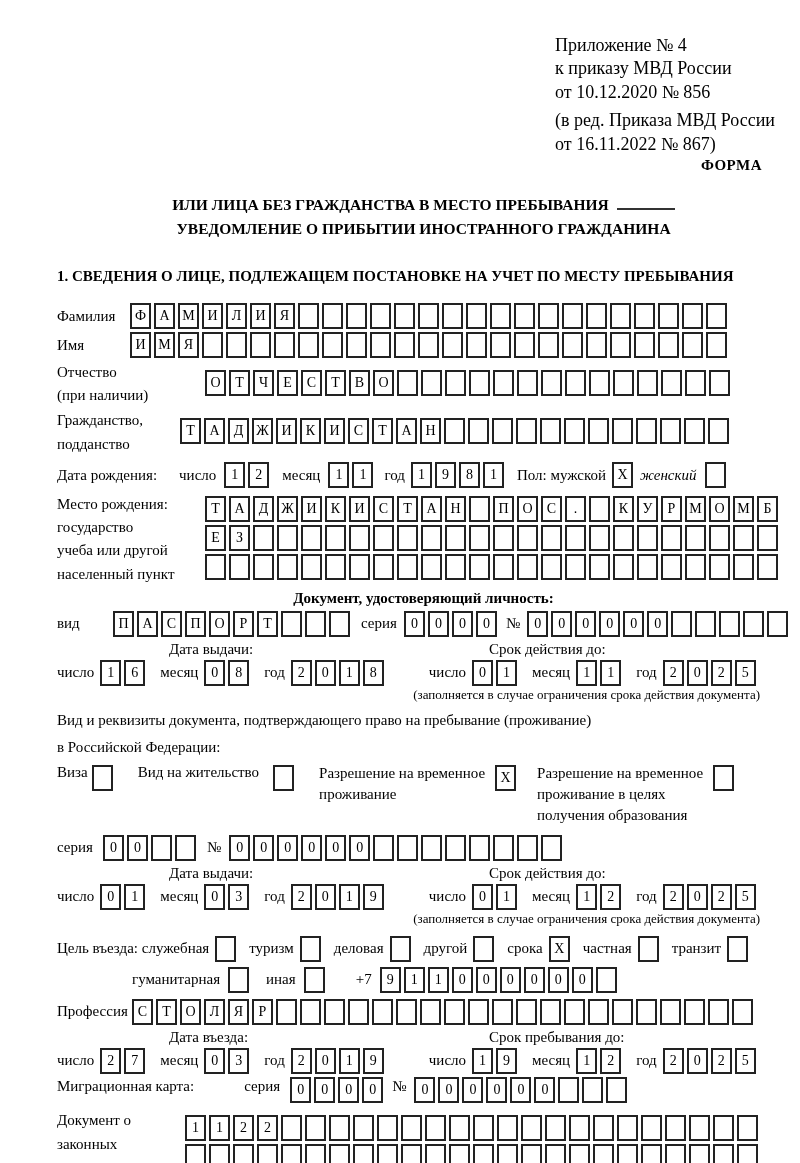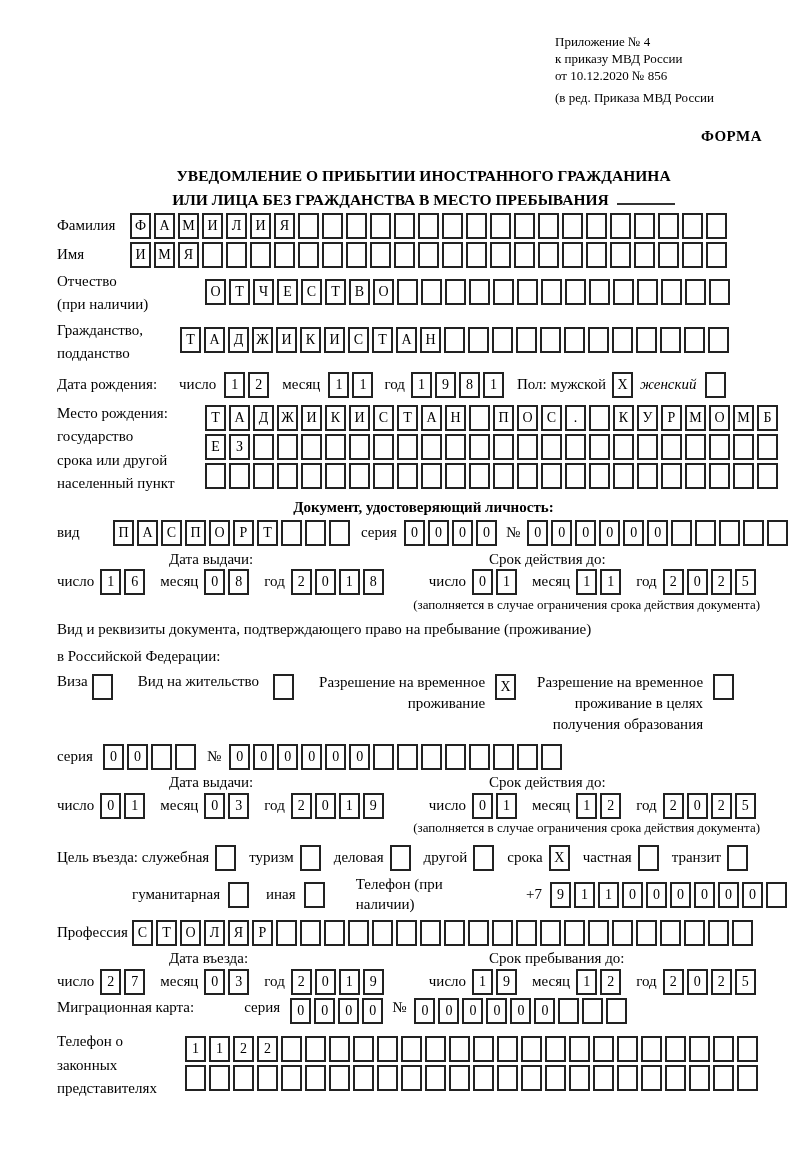--- a/index.html
+++ b/index.html
@@ -3,23 +3,23 @@
 <meta charset="utf-8">
 <style>
   html,body{margin:0;padding:0;background:#fff;}
   .page{
     width:800px;height:1163px;box-sizing:border-box;position:relative;
     background:#fff;color:#000;overflow:hidden;
     padding:34px 10px 10px 57px;
     font-family:"Liberation Serif","DejaVu Serif",serif;
     font-size:15px;line-height:1.3;
   }
-  .hdr{margin-left:498px;font-size:13px;line-height:1.3;}
+  .hdr{margin-left:498px;font-size:18px;line-height:1.3;}
   .hdr .sp{margin-top:5px;}
-  .forma{font-weight:bold;text-align:right;padding-right:28px;margin-top:20px;font-size:15px;letter-spacing:.5px;}
+  .forma{font-weight:bold;text-align:right;padding-right:28px;font-size:15px;letter-spacing:.5px;}
   .title{text-align:center;font-weight:bold;font-size:15.5px;margin-top:18px;line-height:1.55;}
   .uline{display:inline-block;width:58px;border-bottom:2px solid #333;margin-left:8px;vertical-align:baseline;}
   .sect{font-weight:bold;font-size:15px;margin-top:26px;margin-bottom:16px;}
   .row{display:flex;align-items:center;margin-bottom:2px;min-height:27px;}
   .lbl{flex:none;}
   .cells{display:flex;flex:none;}
   .cell{
     box-sizing:border-box;flex:none;width:21px;height:26px;margin-right:3px;
     border:2px solid #222;display:flex;align-items:center;justify-content:center;
     font-size:14px;background:#fff;
@@ -32,50 +32,52 @@
   .dhdr{position:relative;height:19px;margin-top:3px;}
   .dhdr .l{position:absolute;left:112px;}
   .dhdr .r{position:absolute;left:432px;}
   .drow{display:flex;align-items:center;min-height:27px;}
   .drow .t{margin-right:6px;}
   .drow .g{margin-right:12px;}
   .drow .rgap{width:42px;}
   .fnote{text-align:right;font-size:13px;padding-right:30px;margin:1px 0 3px 0;}
   .ptext{margin:7px 0 1px 0;}
   .perm{display:flex;align-items:flex-start;margin-top:6px;}
-  .perm .c2{text-align:right;line-height:1.4;}
+  .perm .c2{text-align:left;line-height:1.4;}
   .perm .cell{margin-top:2px;}
   .purp{display:flex;align-items:center;margin-top:7px;min-height:27px;}
   .purp .t{margin-right:6px;margin-left:10px;}
   .purp .t:first-child{margin-left:0;}
   .purp2{display:flex;align-items:center;margin-top:4px;min-height:27px;margin-left:75px;}
   .purp2 .t{margin-right:8px;}
   .mig{display:flex;align-items:flex-start;margin-top:3px;min-height:27px;}
 </style>
 </head>
 <body>
 
 <div class="page">
 
   <div class="hdr">
     <div>Приложение № 4</div>
     <div>к приказу МВД России</div>
     <div>от 10.12.2020 № 856</div>
     <div class="sp">(в ред. Приказа МВД России</div>
+    <div>от 16.11.2022 № 867)</div>
   </div>
 
   <div class="forma">ФОРМА</div>
 
   <div class="title">
-    <div>УВЕДОМЛЕНИЕ О ПРИБЫТИИ ИНОСТРАННОГО ГРАЖДАНИНА</div>
     <div>
       <span>ИЛИ ЛИЦА БЕЗ ГРАЖДАНСТВА В МЕСТО ПРЕБЫВАНИЯ</span><span class="uline"></span>
     </div>
-  </div>
-
+    <div>УВЕДОМЛЕНИЕ О ПРИБЫТИИ ИНОСТРАННОГО ГРАЖДАНИНА</div>
+  </div>
+
+  <div class="sect">1. СВЕДЕНИЯ О ЛИЦЕ, ПОДЛЕЖАЩЕМ ПОСТАНОВКЕ НА УЧЕТ ПО МЕСТУ ПРЕБЫВАНИЯ</div>
 
   <div class="row">
     <div class="lbl w73">Фамилия</div>
     <div class="cells">
         <span class="cell">Ф</span>
         <span class="cell">А</span>
         <span class="cell">М</span>
         <span class="cell">И</span>
         <span class="cell">Л</span>
         <span class="cell">И</span>
@@ -225,21 +227,21 @@
     <span style="margin-left:4px;margin-right:8px;font-style:italic;">женский</span>
     <span class="cells">
         <span class="cell"></span>
       </span>
   </div>
 
   <div class="fgroup" style="margin-top:4px;">
     <div class="lblcol w148">
       <div>Место рождения:</div>
       <div>государство</div>
-      <div>срока или другой</div>
+      <div>учеба или другой</div>
       <div>населенный пункт</div>
     </div>
     <div class="cellcol">
       <div class="cells">
           <span class="cell">Т</span>
           <span class="cell">А</span>
           <span class="cell">Д</span>
           <span class="cell">Ж</span>
           <span class="cell">И</span>
           <span class="cell">К</span>
@@ -531,21 +533,20 @@
 
   <div class="purp2">
     <span class="t">гуманитарная</span>
     <span class="cells" style="margin-right:14px;">
         <span class="cell"></span>
       </span>
     <span class="t">иная</span>
     <span class="cells" style="margin-right:28px;">
         <span class="cell"></span>
       </span>
-    <span class="t" style="margin-right:40px;">Телефон (при наличии)</span>
     <span class="t">+7</span>
     <span class="cells">
         <span class="cell">9</span>
         <span class="cell">1</span>
         <span class="cell">1</span>
         <span class="cell">0</span>
         <span class="cell">0</span>
         <span class="cell">0</span>
         <span class="cell">0</span>
         <span class="cell">0</span>
@@ -646,21 +647,21 @@
         <span class="cell">0</span>
         <span class="cell">0</span>
         <span class="cell"></span>
         <span class="cell"></span>
         <span class="cell"></span>
       </span>
   </div>
 
   <div class="fgroup" style="margin-top:5px;">
     <div class="lblcol w128">
-      <div>Телефон о</div>
+      <div>Документ о</div>
       <div>законных</div>
       <div>представителях</div>
 
     </div>
     <div class="cellcol">
       <div class="cells">
           <span class="cell">1</span>
           <span class="cell">1</span>
           <span class="cell">2</span>
           <span class="cell">2</span>

